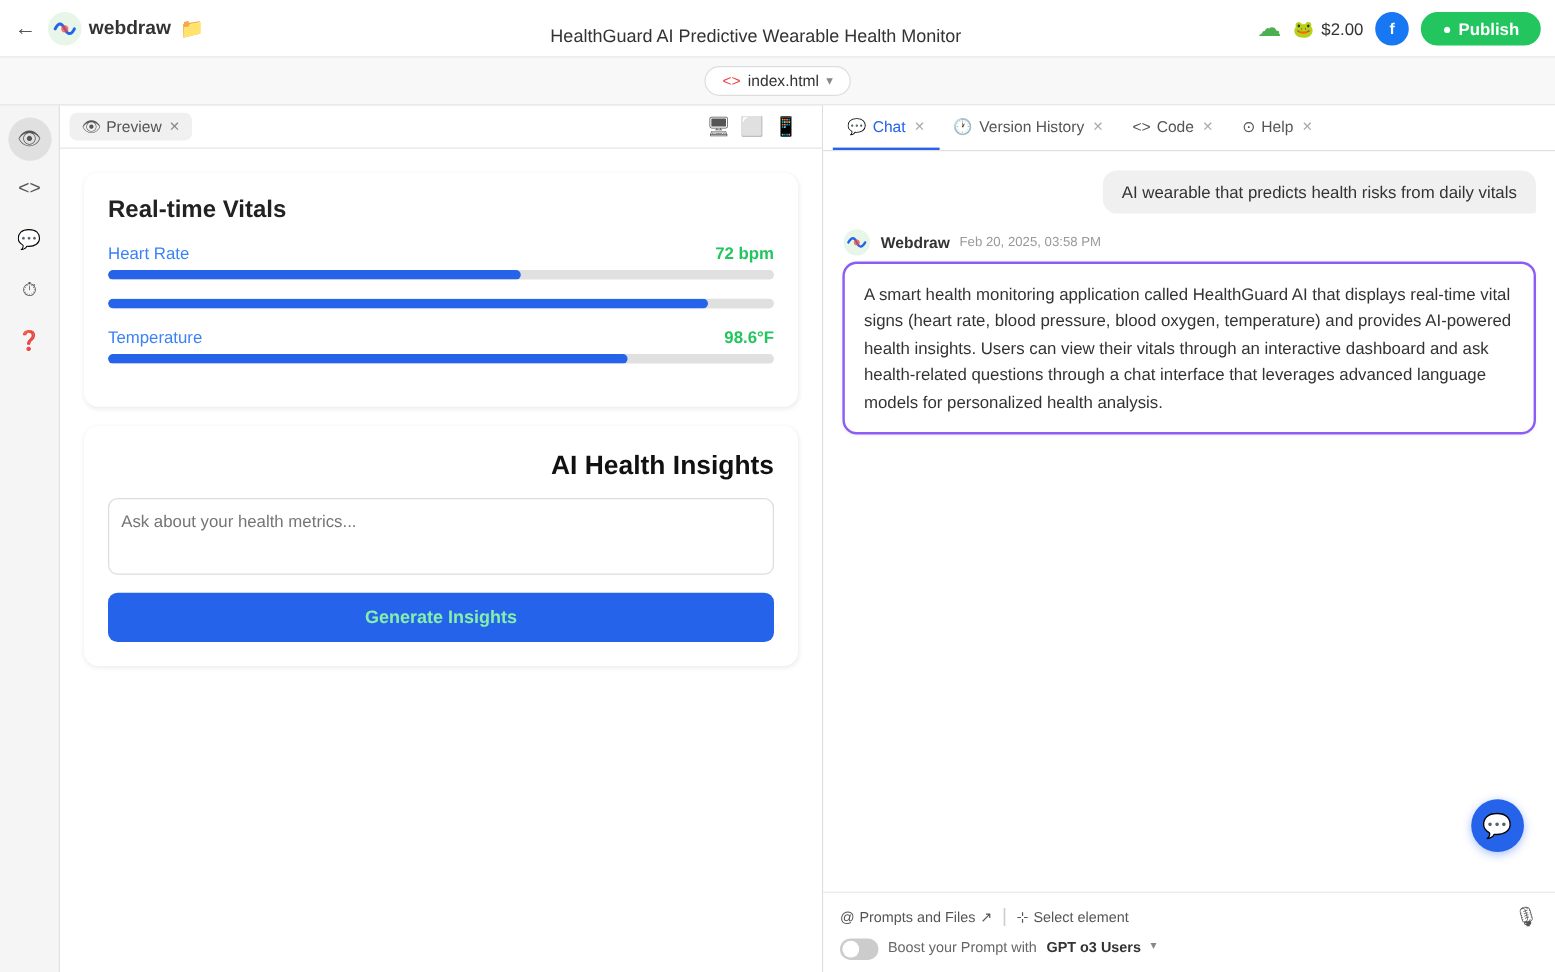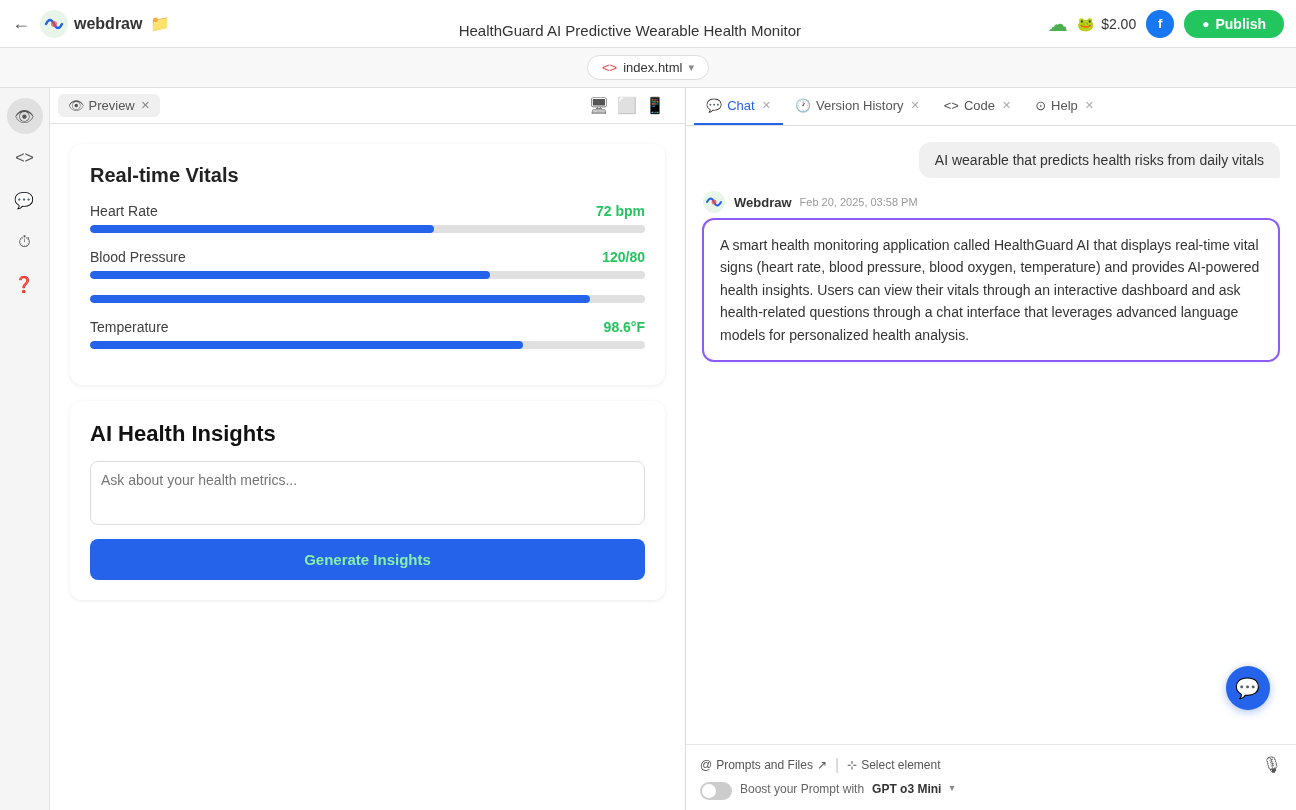--- a/index.html
+++ b/index.html
@@ -79,28 +79,28 @@
 
     
     .card {
       background: #fff; border-radius: 12px; padding: 20px;
       margin-bottom: 16px; box-shadow: 0 1px 4px rgba(0,0,0,0.08);
     }
     .partial-title { font-size: 20px; font-weight: 700; color: #222; margin-bottom: 16px; }
 
     .vital-item { margin-bottom: 16px; }
     .vital-header { display: flex; justify-content: space-between; align-items: center; margin-bottom: 6px; }
-    .vital-name { font-size: 14px; color: #404040; }
+    .vital-name { font-size: 14px; color: #3b82f6; }
     .vital-value { font-size: 14px; font-weight: 700; color: #22c55e; }
     .vital-bar-bg { height: 8px; background: #e0e0e0; border-radius: 4px; overflow: hidden; }
     .vital-bar-fill { height: 100%; border-radius: 4px; background: #2563eb; }
 
     
     .insights-card { background: #fff; border-radius: 12px; padding: 20px; box-shadow: 0 1px 4px rgba(0,0,0,0.08); }
-    .insights-title { font-size: 22px; font-weight: 800; color: #111; margin-bottom: 14px; }
+    .insights-title { font-size: 22px; font-weight: 800; color: #111; margin-bottom: 14px; text-align: right; }
     .insights-input {
       width: 100%; height: 64px; border: 1px solid #ddd; border-radius: 8px;
       padding: 10px; font-size: 14px; color: #999; resize: none; outline: none;
       font-family: inherit;
     }
     .insights-btn {
       width: 100%; margin-top: 10px; padding: 12px;
       background: #2563eb; color: #86efac; border: none; border-radius: 8px;
       font-size: 15px; font-weight: 600; cursor: pointer;
     }
@@ -260,29 +260,20 @@
           <div class="vital-item">
             <div class="vital-header">
               <span class="vital-name">Heart Rate</span>
               <span class="vital-value">72 bpm</span>
             </div>
             <div class="vital-bar-bg">
               <div class="vital-bar-fill" style="width:62%"></div>
             </div>
           </div>
 
-          <div class="vital-item">
-            <div class="vital-header">
-              <span class="vital-name">Blood Pressure</span>
-              <span class="vital-value">120/80</span>
-            </div>
-            <div class="vital-bar-bg">
-              <div class="vital-bar-fill" style="width:72%"></div>
-            </div>
-          </div>
 
           <div class="vital-item">
             <div class="vital-bar-bg">
               <div class="vital-bar-fill" style="width:90%"></div>
             </div>
           </div>
 
           <div class="vital-item">
             <div class="vital-header">
               <span class="vital-name">Temperature</span>
@@ -363,20 +354,20 @@
             <span>⊹</span>
             <span>Select element</span>
           </button>
           <button class="chat-mic">🎙</button>
         </div>
         <div class="chat-boost-bar">
           <div class="boost-toggle">
             <div class="knob"></div>
           </div>
           <span>Boost your Prompt with</span>
-          <span class="gpt-label">GPT o3 Mini</span>
+          <span class="gpt-label">GPT o3 Users</span>
           <span class="gpt-chevron">▾</span>
         </div>
       </div>
     </div>
   </div>
 
 </div>
 
 </body></html>

